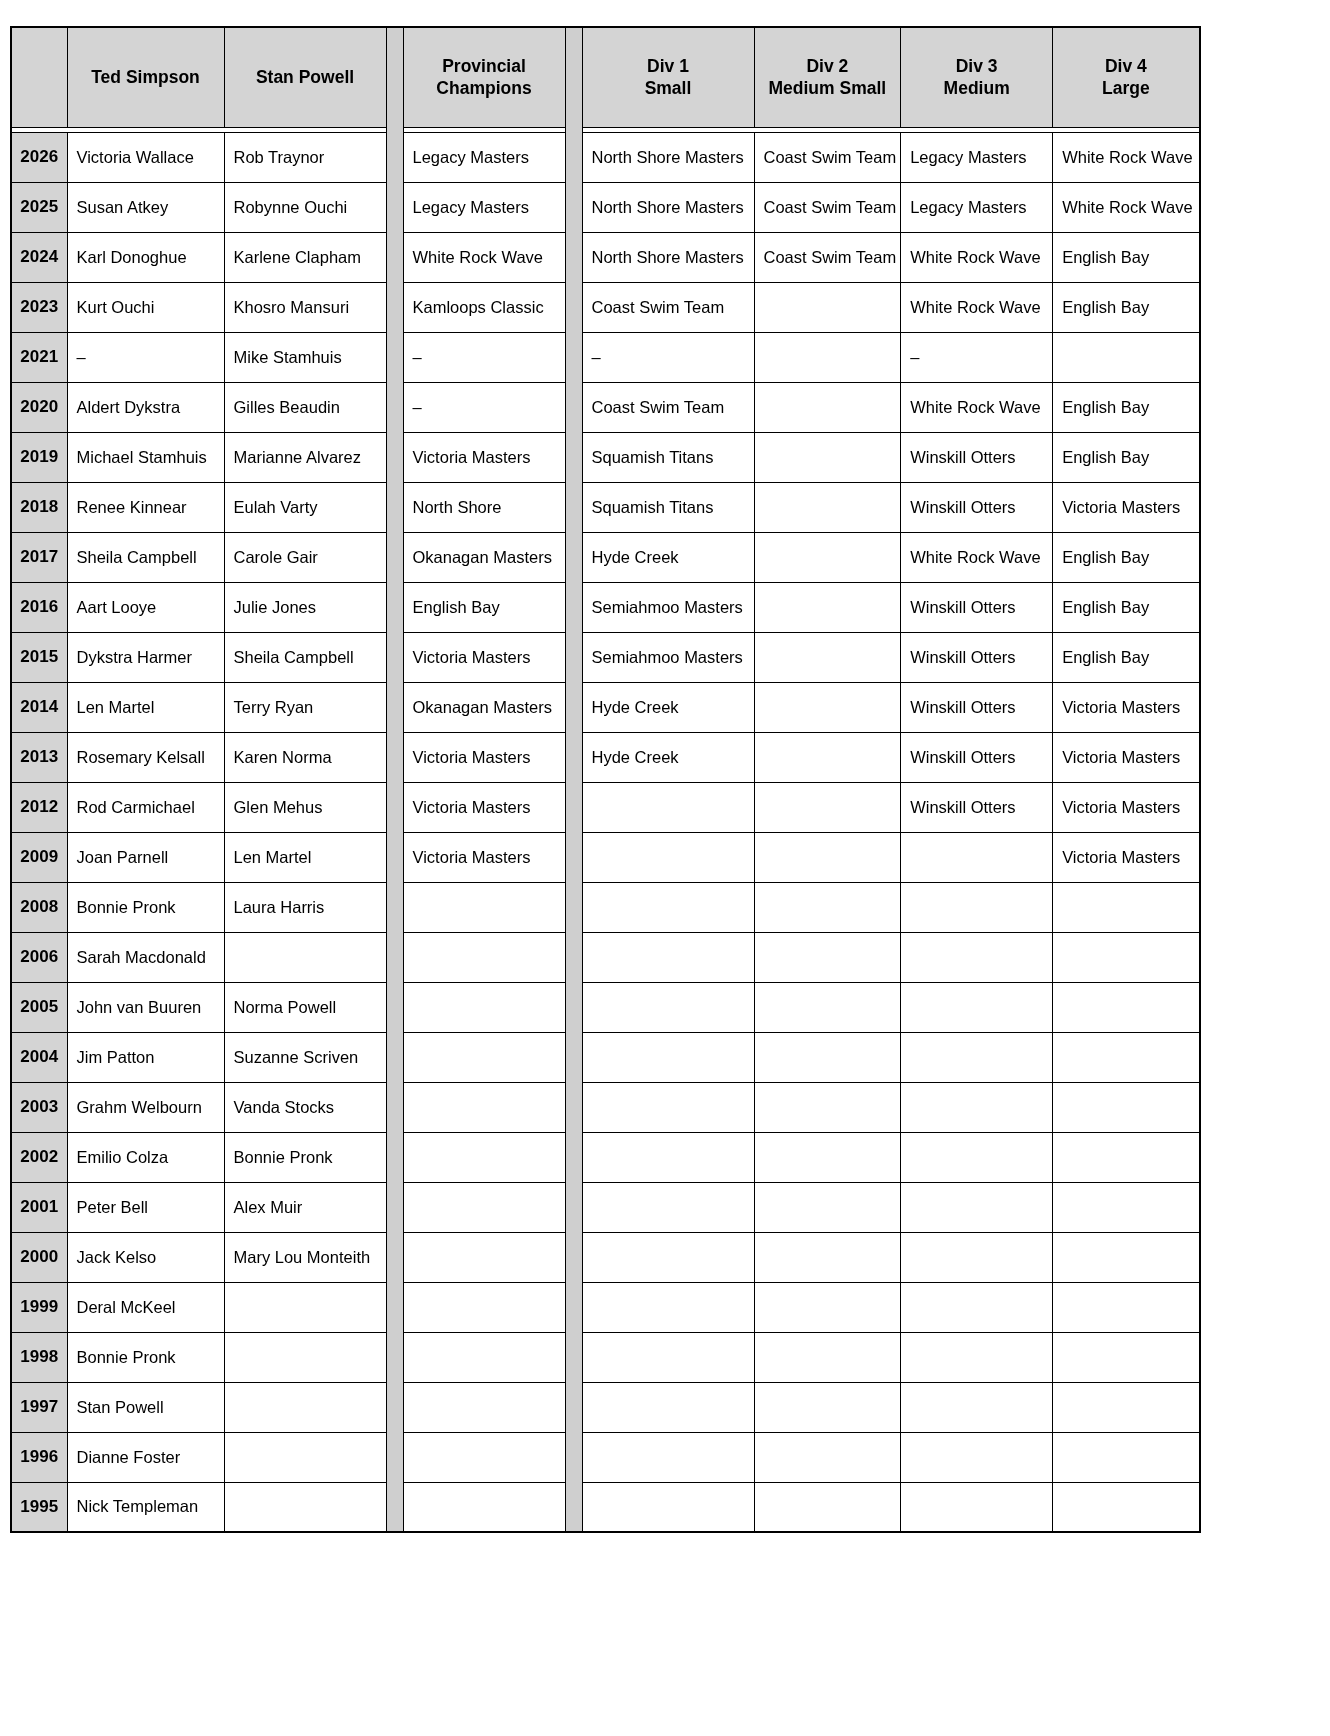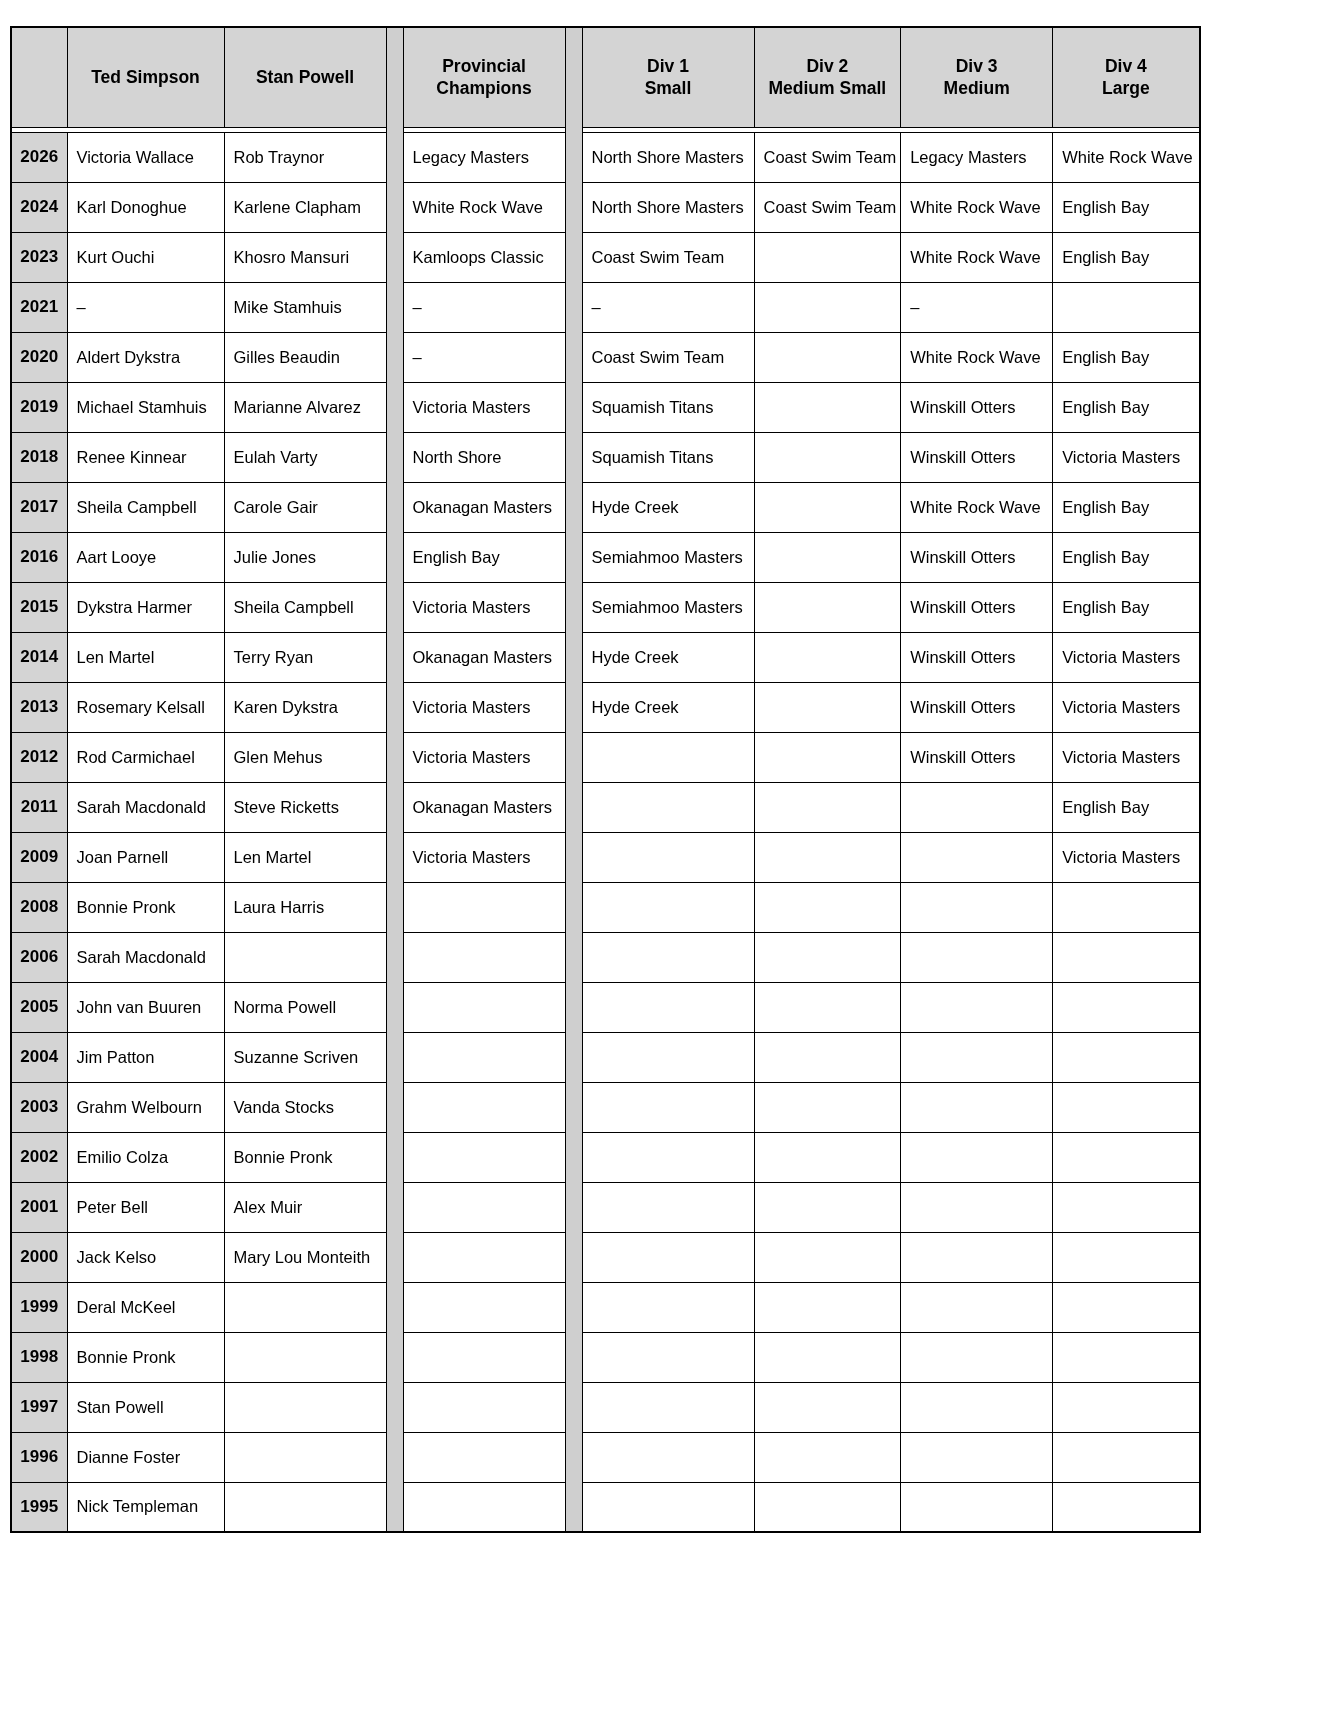--- a/index.html
+++ b/index.html
@@ -143,20 +143,32 @@
           <td class="name-cell">Rob Traynor</td>
           <td class="sep-cell"></td>
           <td class="name-cell">Legacy Masters</td>
           <td class="sep-cell"></td>
           <td class="name-cell">North Shore Masters</td>
           <td class="name-cell">Coast Swim Team</td>
           <td class="name-cell">Legacy Masters</td>
           <td class="name-cell">White Rock Wave</td>
         </tr>
         <tr class="data-row">
+          <td class="year-cell">2025</td>
+          <td class="name-cell">Susan Atkey</td>
+          <td class="name-cell">Robynne Ouchi</td>
+          <td class="sep-cell"></td>
+          <td class="name-cell">Legacy Masters</td>
+          <td class="sep-cell"></td>
+          <td class="name-cell">North Shore Masters</td>
+          <td class="name-cell">Coast Swim Team</td>
+          <td class="name-cell">Legacy Masters</td>
+          <td class="name-cell">White Rock Wave</td>
+        </tr>
+        <tr class="data-row">
           <td class="year-cell">2024</td>
           <td class="name-cell">Karl Donoghue</td>
           <td class="name-cell">Karlene Clapham</td>
           <td class="sep-cell"></td>
           <td class="name-cell">White Rock Wave</td>
           <td class="sep-cell"></td>
           <td class="name-cell">North Shore Masters</td>
           <td class="name-cell">Coast Swim Team</td>
           <td class="name-cell">White Rock Wave</td>
           <td class="name-cell">English Bay</td>
@@ -265,52 +277,40 @@
           <td class="name-cell">Okanagan Masters</td>
           <td class="sep-cell"></td>
           <td class="name-cell">Hyde Creek</td>
           <td class="name-cell"></td>
           <td class="name-cell">Winskill Otters</td>
           <td class="name-cell">Victoria Masters</td>
         </tr>
         <tr class="data-row">
           <td class="year-cell">2013</td>
           <td class="name-cell">Rosemary Kelsall</td>
-          <td class="name-cell">Karen Dykstra</td>
+          <td class="name-cell">Karen Norma</td>
           <td class="sep-cell"></td>
           <td class="name-cell">Victoria Masters</td>
           <td class="sep-cell"></td>
           <td class="name-cell">Hyde Creek</td>
           <td class="name-cell"></td>
           <td class="name-cell">Winskill Otters</td>
           <td class="name-cell">Victoria Masters</td>
         </tr>
         <tr class="data-row">
           <td class="year-cell">2012</td>
           <td class="name-cell">Rod Carmichael</td>
           <td class="name-cell">Glen Mehus</td>
           <td class="sep-cell"></td>
           <td class="name-cell">Victoria Masters</td>
           <td class="sep-cell"></td>
           <td class="name-cell"></td>
           <td class="name-cell"></td>
           <td class="name-cell">Winskill Otters</td>
           <td class="name-cell">Victoria Masters</td>
-        </tr>
-        <tr class="data-row">
-          <td class="year-cell">2011</td>
-          <td class="name-cell">Sarah Macdonald</td>
-          <td class="name-cell">Steve Ricketts</td>
-          <td class="sep-cell"></td>
-          <td class="name-cell">Okanagan Masters</td>
-          <td class="sep-cell"></td>
-          <td class="name-cell"></td>
-          <td class="name-cell"></td>
-          <td class="name-cell"></td>
-          <td class="name-cell">English Bay</td>
         </tr>
         <tr class="data-row">
           <td class="year-cell">2009</td>
           <td class="name-cell">Joan Parnell</td>
           <td class="name-cell">Len Martel</td>
           <td class="sep-cell"></td>
           <td class="name-cell">Victoria Masters</td>
           <td class="sep-cell"></td>
           <td class="name-cell"></td>
           <td class="name-cell"></td>

